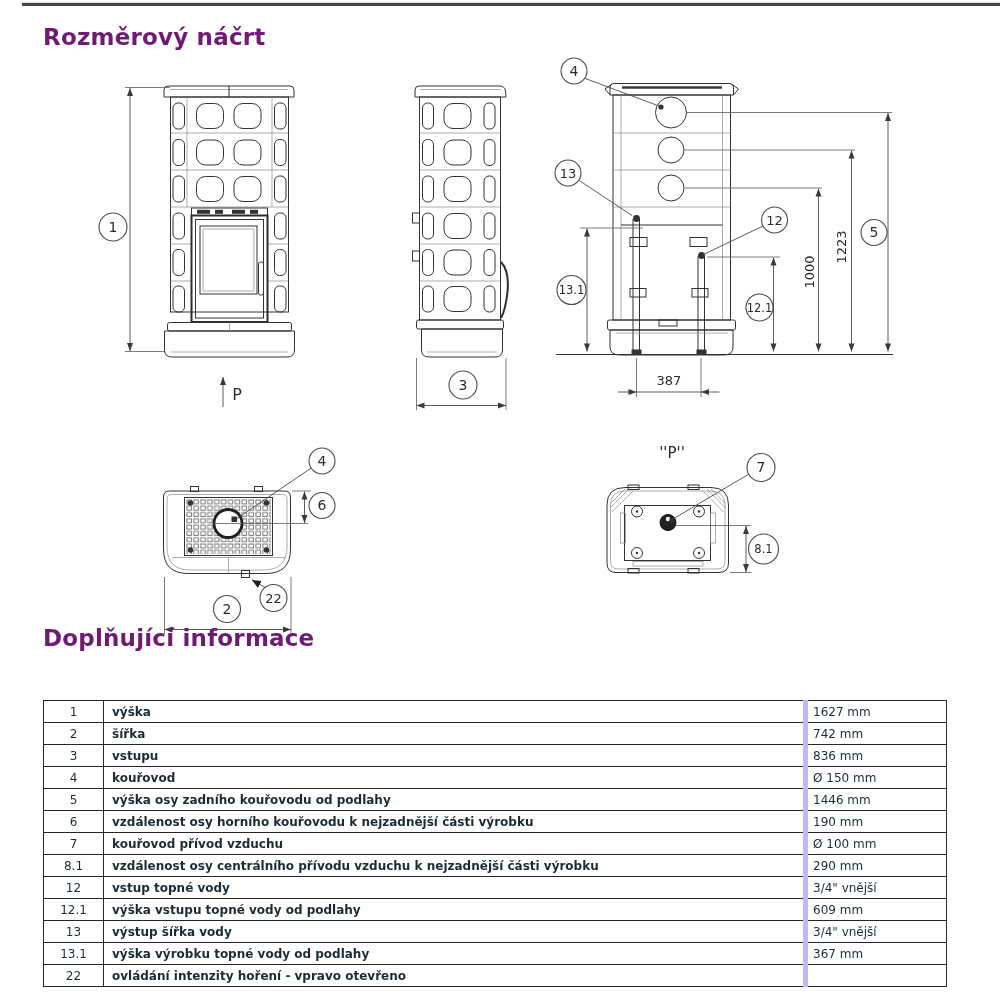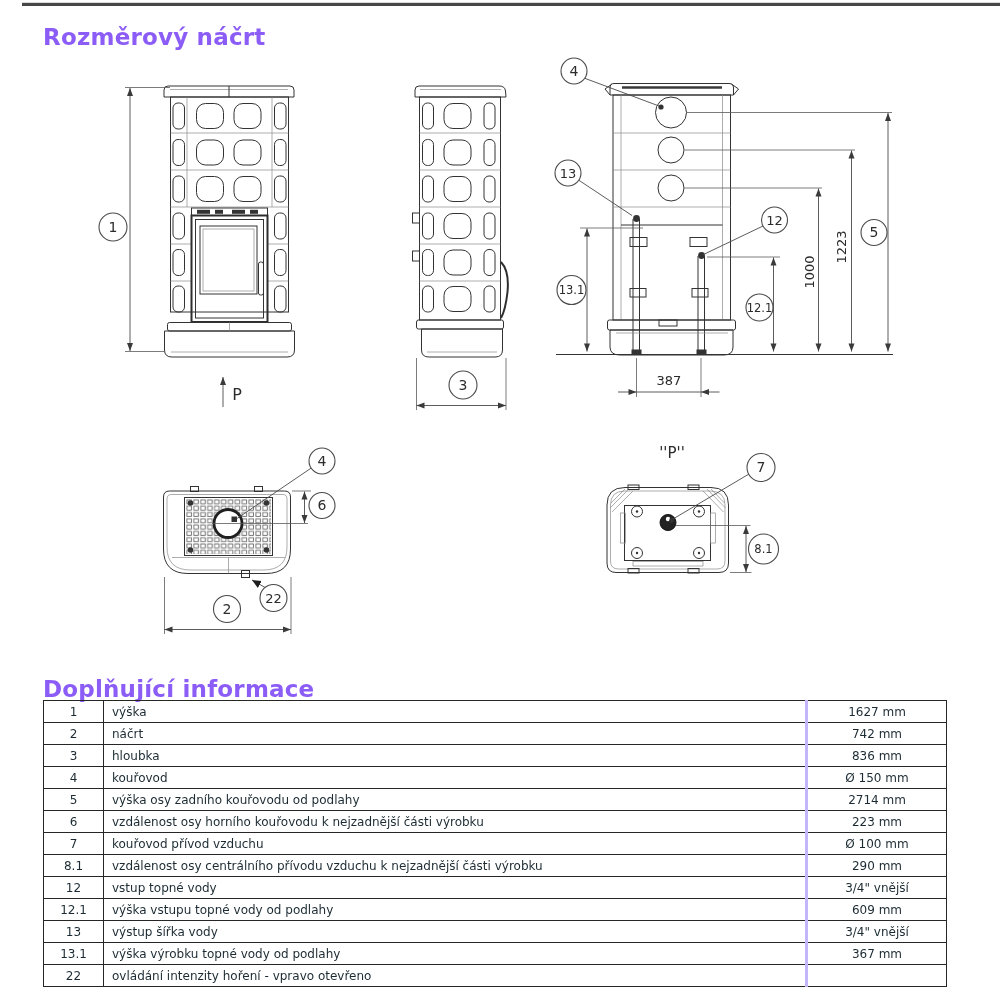--- a/index.html
+++ b/index.html
@@ -1,39 +1,39 @@
 <!DOCTYPE html>
 <html><head>
 <meta charset="utf-8">
 <style>
   html,body{margin:0;padding:0;background:#fff;}
   #page{position:relative;width:1000px;height:1000px;background:#ffffff;overflow:hidden;
         font-family:"DejaVu Sans", sans-serif;color:#1c2b33;}
   .toprule{position:absolute;left:22px;top:2px;width:978px;height:3px;background:#474747;border-top:1px solid #d9d9d9;}
-  h1.sec{position:absolute;left:43px;margin:0;font-size:23px;font-weight:700;color:#8b5cf6;letter-spacing:.2px;}
+  h1.sec{position:absolute;left:43px;margin:0;font-size:23px;font-weight:700;color:#701a75;letter-spacing:.2px;}
   #title1{top:24px;}
-  #title2{top:676px;}
+  #title2{top:625px;}
   svg{position:absolute;left:0;top:0;}
   
   .ln{stroke:#333;stroke-width:1;fill:none;}
   .ln2{stroke:#2e2e2e;stroke-width:2;fill:none;}
   .lt{stroke:#8a8a8a;stroke-width:.7;fill:none;}
   .dim{stroke:#4a4a4a;stroke-width:.9;fill:none;}
   .ext{stroke:#5a5a5a;stroke-width:.8;fill:none;}
   .co{fill:#fff;stroke:#4a4a4a;stroke-width:1.1;}
   .fillDark{fill:#333;stroke:none;}
   text.tc{font-family:"DejaVu Sans",sans-serif;fill:#2b2b2b;text-anchor:middle;}
   .f14{font-size:14px;}.f13{font-size:13px;}.f11{font-size:11.5px;}.f16{font-size:16px;}.f15{font-size:15px;}
   
   #info-table{position:absolute;left:43px;top:700px;width:904px;border-collapse:collapse;
               font-size:12px;color:#1c2b33;table-layout:fixed;}
   #info-table td{border:1.5px solid #262626;height:21px;padding:0 5px;overflow:hidden;white-space:nowrap;}
   #info-table td.no{width:59px;text-align:center;padding:0;}
-  #info-table td.desc{border-right:3px solid #c4b5fd;padding-left:8px;}
-  #info-table td.val{width:128px;text-align:center;border-left:none;}
+  #info-table td.desc{border-right:5px solid #c4b5fd;padding-left:8px;font-weight:bold;}
+  #info-table td.val{width:128px;text-align:left;border-left:none;}
 </style>
 </head>
 <body>
 
 <div id="page">
   <div class="toprule"></div>
   <h1 class="sec" id="title1">Rozměrový náčrt</h1>
 
   <svg width="1000" height="648" viewBox="0 0 1000 648">
     <defs>
@@ -352,42 +352,42 @@
 
   <table id="info-table">
     <tbody>
       <tr>
           <td class="no">1</td>
           <td class="desc">výška</td>
           <td class="val">1627 mm</td>
         </tr>
       <tr>
           <td class="no">2</td>
-          <td class="desc">náčrt</td>
+          <td class="desc">šířka</td>
           <td class="val">742 mm</td>
         </tr>
       <tr>
           <td class="no">3</td>
-          <td class="desc">hloubka</td>
+          <td class="desc">vstupu</td>
           <td class="val">836 mm</td>
         </tr>
       <tr>
           <td class="no">4</td>
           <td class="desc">kouřovod</td>
           <td class="val">Ø 150 mm</td>
         </tr>
       <tr>
           <td class="no">5</td>
           <td class="desc">výška osy zadního kouřovodu od podlahy</td>
-          <td class="val">2714 mm</td>
+          <td class="val">1446 mm</td>
         </tr>
       <tr>
           <td class="no">6</td>
           <td class="desc">vzdálenost osy horního kouřovodu k nejzadnější části výrobku</td>
-          <td class="val">223 mm</td>
+          <td class="val">190 mm</td>
         </tr>
       <tr>
           <td class="no">7</td>
           <td class="desc">kouřovod přívod vzduchu</td>
           <td class="val">Ø 100 mm</td>
         </tr>
       <tr>
           <td class="no">8.1</td>
           <td class="desc">vzdálenost osy centrálního přívodu vzduchu k nejzadnější části výrobku</td>
           <td class="val">290 mm</td>

